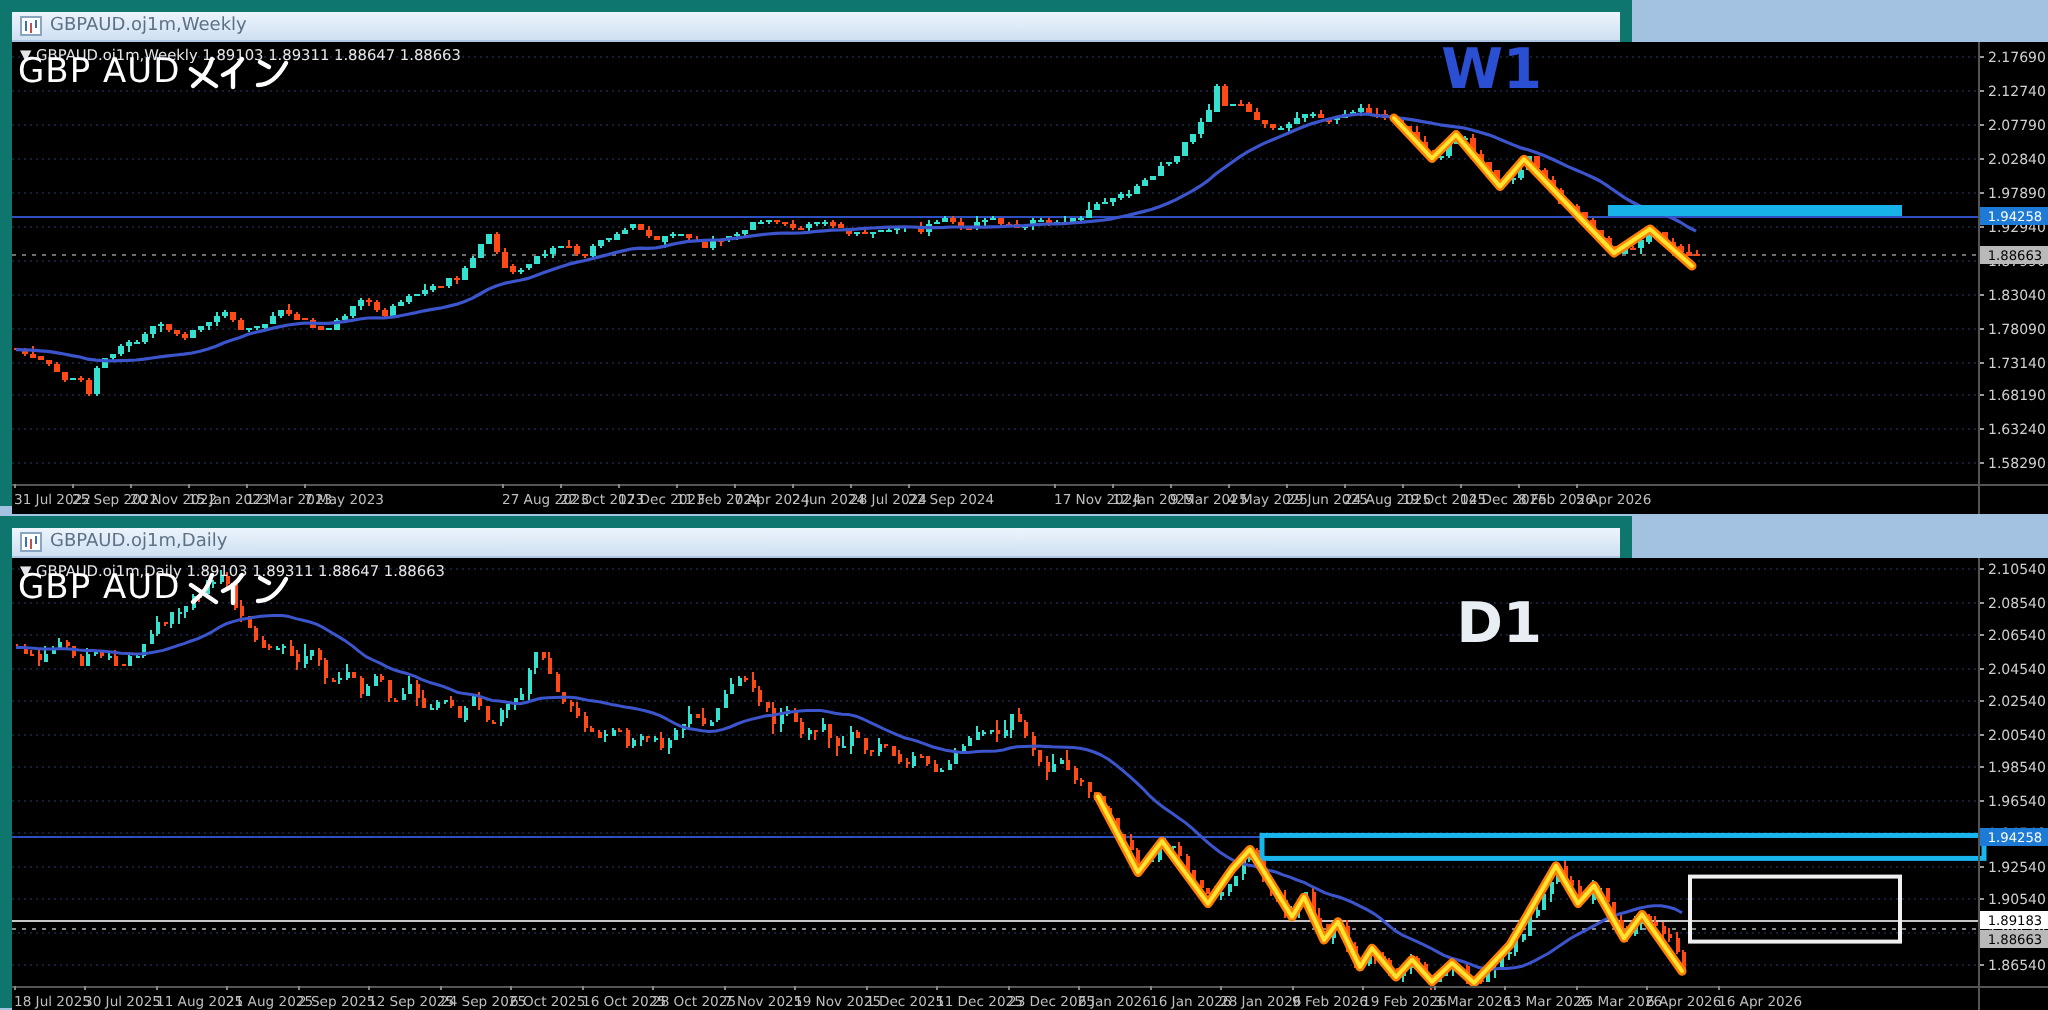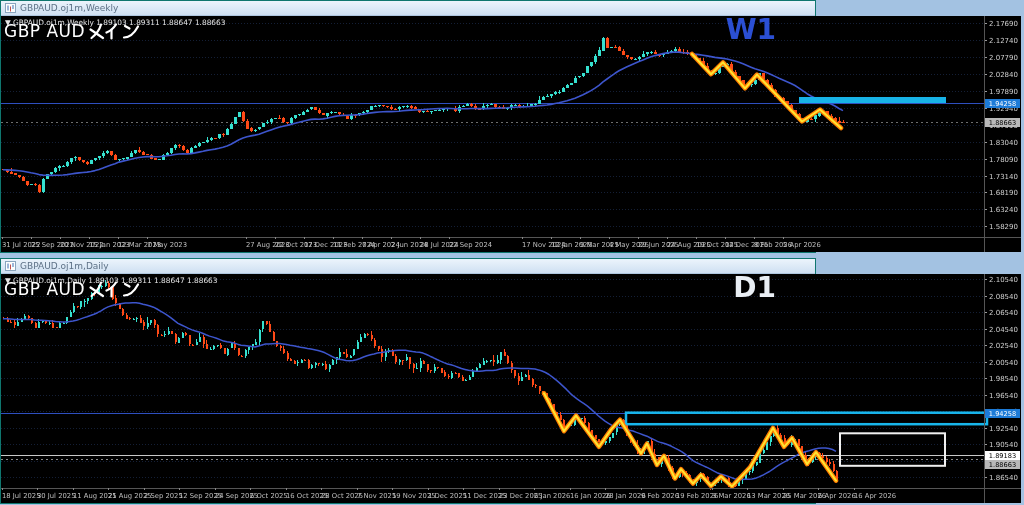--- a/index.html
+++ b/index.html
@@ -1,17 +1,17 @@
 <!DOCTYPE html>
 <html><head>
 <meta charset="utf-8">
 <style>
   html,body{margin:0;padding:0}
   body{width:1024px;height:505px;background:#a3c2e2;font-family:"DejaVu Sans",sans-serif;position:relative;overflow:hidden}
-  .win{position:absolute;left:0;width:816px;border:1px solid #0f766e;background:#bef264;box-sizing:border-box}
+  .win{position:absolute;left:0;width:816px;border:6px solid #0f766e;background:#bef264;box-sizing:border-box}
   #win-weekly{top:0;height:253px}
   #win-daily{top:258px;height:246px}
   .titlebar{height:15px;background:linear-gradient(#ecf4fc,#cfe0f2);display:flex;align-items:center;gap:4px;padding:0 4px;border-bottom:1px solid #aec6df;box-sizing:border-box}
   .titlebar .title{font-size:9px;color:#5d7186;white-space:nowrap;line-height:14px}
   .chart-body{position:relative;background:#000;width:100%;}
   #win-weekly .chart-body{height:236px}
   #win-daily .chart-body{height:229px}
   .svg-host{position:absolute;left:0;top:0;z-index:0}
   .watermark{position:absolute;left:3px;top:7px;z-index:2;color:#ffffff;font-weight:normal;font-size:17px;line-height:17px;display:flex;pointer-events:none;letter-spacing:.5px}
   .watermark .kat{margin-left:4px;display:block}
@@ -1208,17 +1208,17 @@
         <span>GBP AUD</span>
         <svg class="kat" width="52" height="17" viewBox="0 0 52 17" fill="none" stroke="#ffffff" stroke-width="2.2" stroke-linecap="round">
           <path d="M12,1.5 Q10,9 2.5,15"></path>
             <path d="M1.5,6.5 L14,15"></path>
           <path d="M27,1.5 Q23.5,7 17.5,9.5"></path>
             <path d="M22.5,6.5 L22.5,15.5"></path>
           <path d="M36,3 L40.5,5.5"></path>
             <path d="M35,14.5 Q43,14.5 49,3.5"></path>
         </svg>
       </div>
-      <div class="tf" style="color: rgb(233, 238, 244);">D1</div>
+      <div class="tf" style="color: rgb(233, 238, 244); margin-top: 19px;">D1</div>
     </div>
   </section>
 
 </div>
 
 </body></html>

